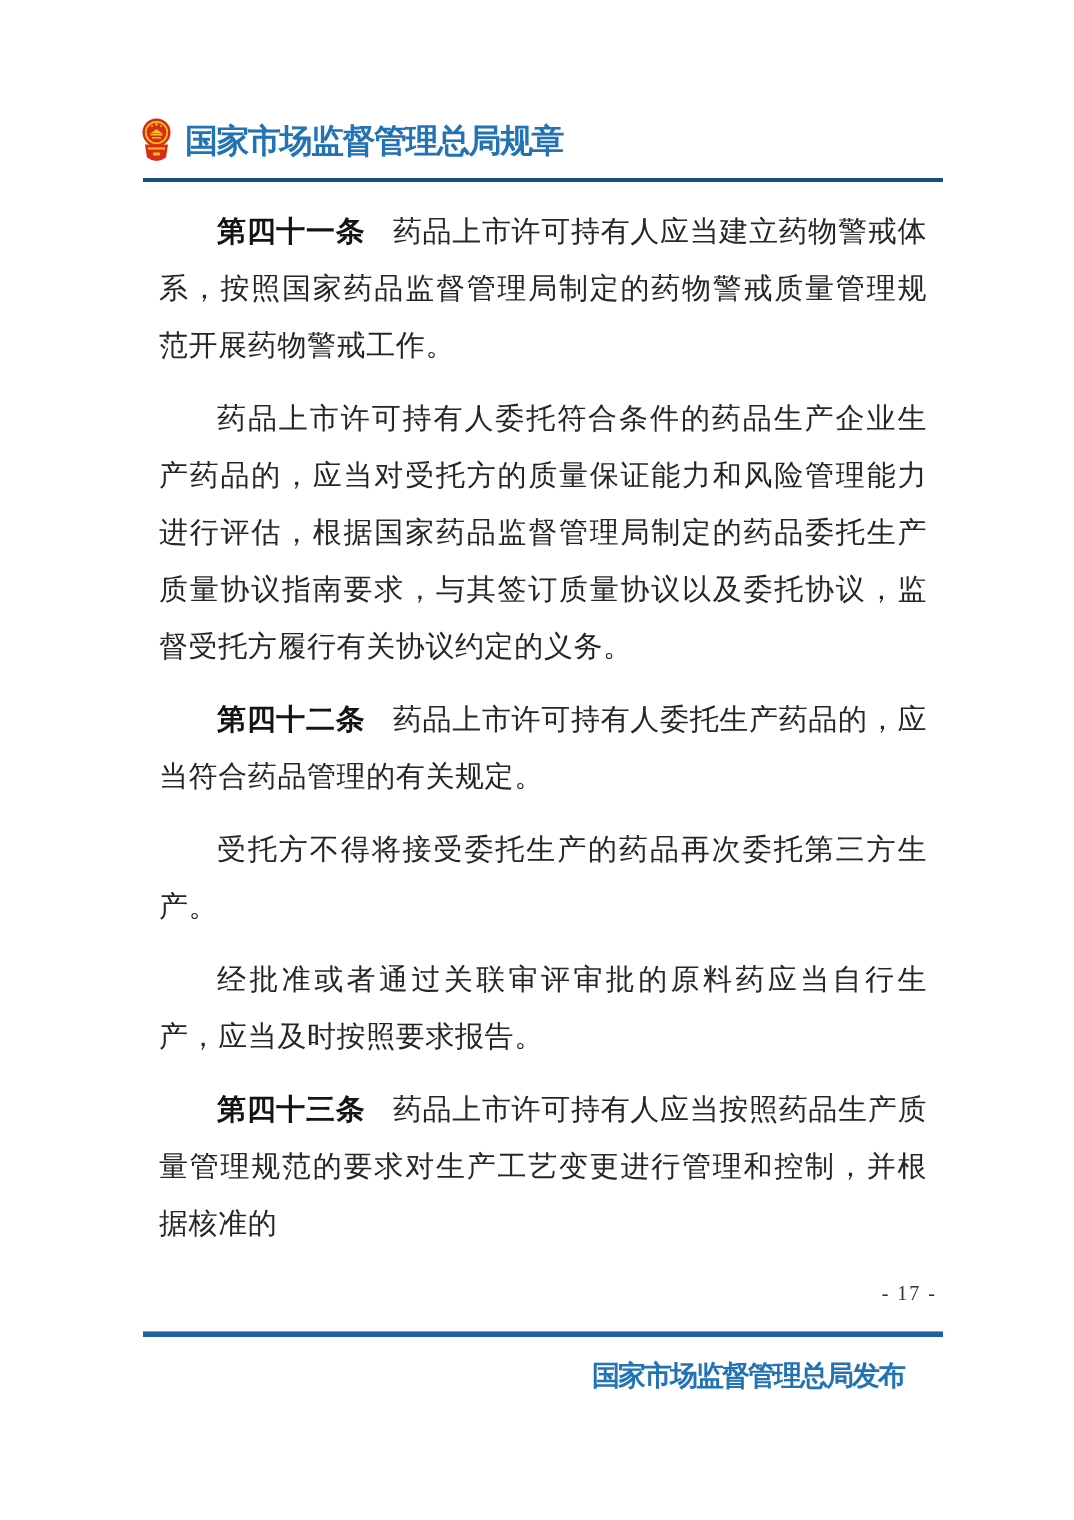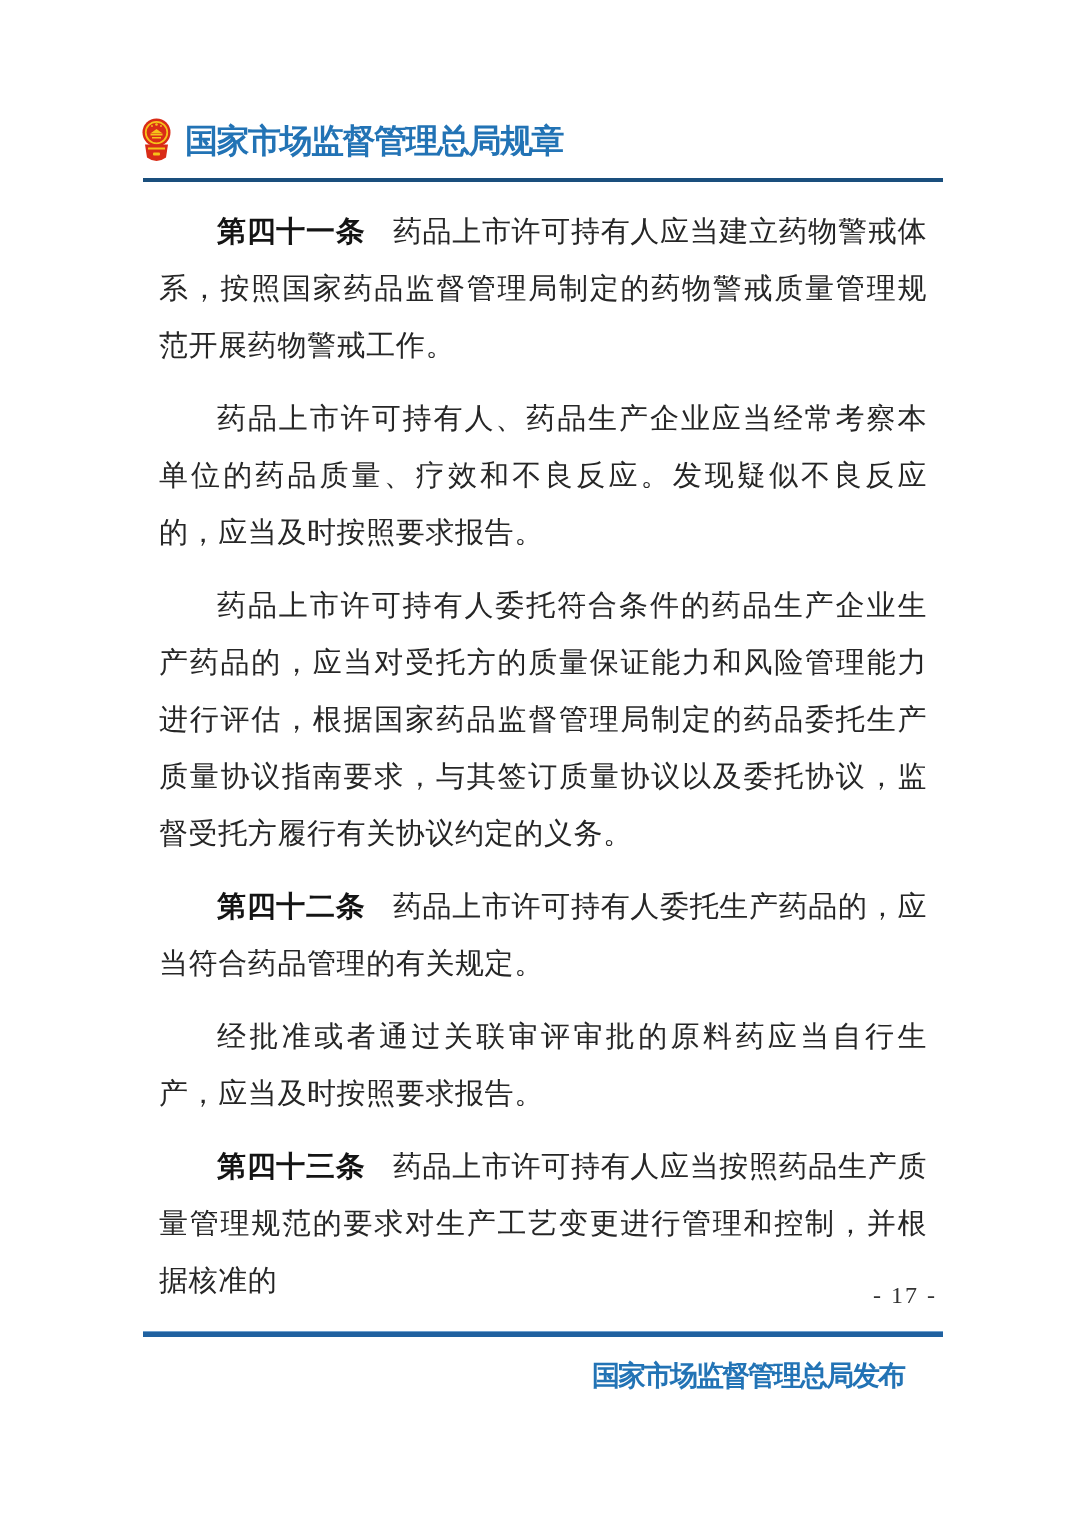--- a/index.html
+++ b/index.html
@@ -69,21 +69,21 @@
     font-weight: bold;
     color: #141414;
     margin-right: 0.95em;
   }
 
   
   .page-number {
     position: absolute;
     top: 1282px;
     right: 137px;
-    font-size: 24px;
+    font-size: 20px;
     letter-spacing: 2px;
     color: #333333;
     font-family: "Liberation Serif", "DejaVu Serif", serif;
   }
   .footer-rule {
     position: absolute;
     left: 143px;
     top: 1331px;
     width: 800px;
     height: 5px;
@@ -120,23 +120,23 @@
       <path d="M8 53 H54 L50 79 Q31 93 12 79 Z" fill="#d92c17"></path>
       <rect x="14" y="59" width="34" height="4" fill="#f6c21a"></rect>
       <rect x="24" y="69" width="14" height="6" rx="2" fill="#f6c21a"></rect>
     </svg>
     <div class="header-title">国家市场监督管理总局规章</div>
   </div>
   <div class="header-rule"></div>
 
   <div class="doc-body">
     <p><span class="para-head">第四十一条</span><span>药品上市许可持有人应当建立药物警戒体系，按照国家药品监督管理局制定的药物警戒质量管理规范开展药物警戒工作。</span></p>
-    <p><span>药品上市许可持有人、药品生产企业应当经常考察本单位的药品质量、疗效和不良反应。发现疑似不良反应的，应当及时按照要求报告。</span></p>
     <p><span>药品上市许可持有人委托符合条件的药品生产企业生产药品的，应当对受托方的质量保证能力和风险管理能力进行评估，根据国家药品监督管理局制定的药品委托生产质量协议指南要求，与其签订质量协议以及委托协议，监督受托方履行有关协议约定的义务。</span></p>
     <p><span class="para-head">第四十二条</span><span>药品上市许可持有人委托生产药品的，应当符合药品管理的有关规定。</span></p>
+    <p><span>受托方不得将接受委托生产的药品再次委托第三方生产。</span></p>
     <p><span>经批准或者通过关联审评审批的原料药应当自行生产，应当及时按照要求报告。</span></p>
     <p><span class="para-head">第四十三条</span><span>药品上市许可持有人应当按照药品生产质量管理规范的要求对生产工艺变更进行管理和控制，并根据核准的</span></p>
   </div>
 
   <div class="page-number">- 17 -</div>
   <div class="footer-rule"></div>
   <div class="footer-publisher">国家市场监督管理总局发布</div>
 
 </div>
 

